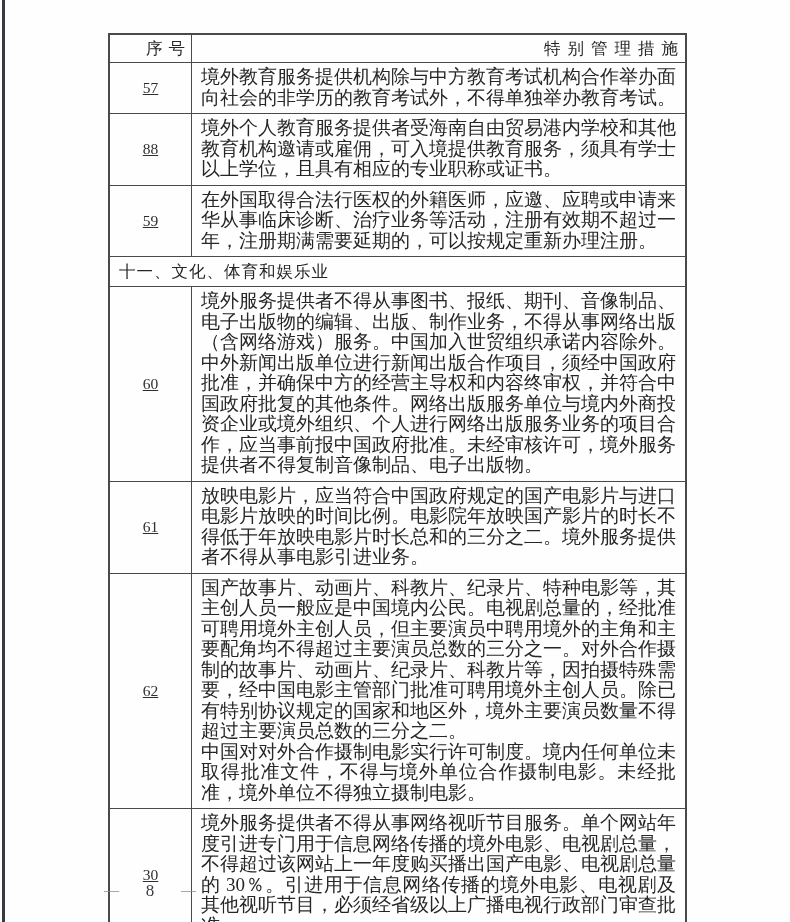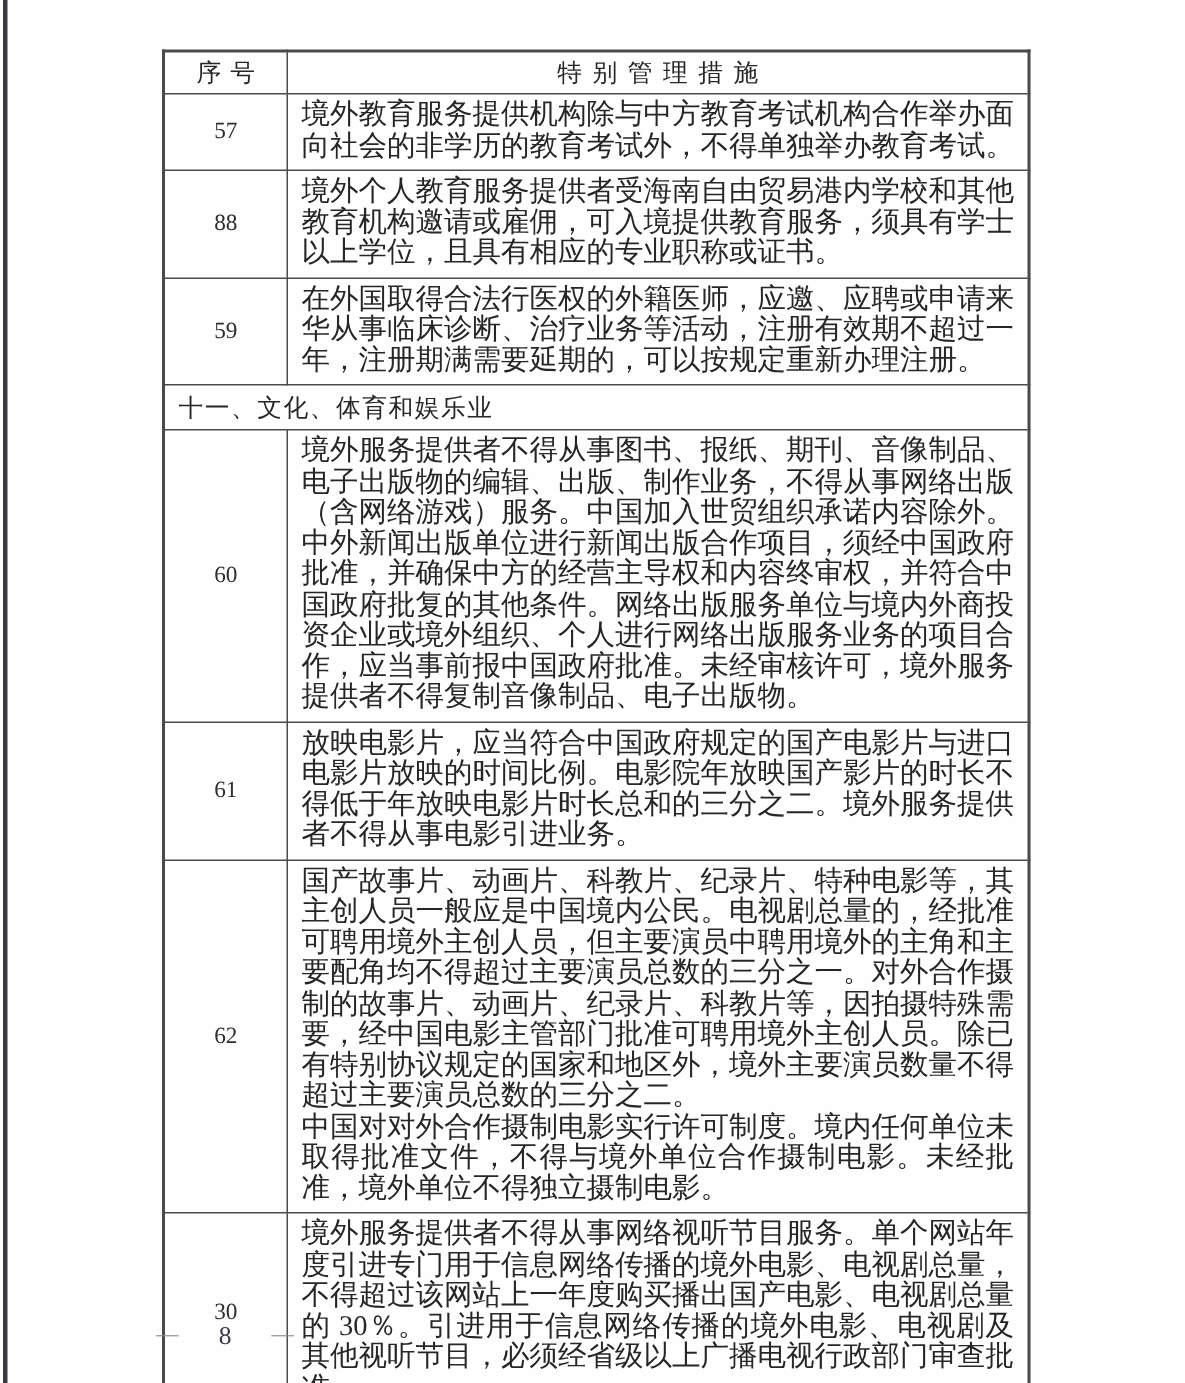--- a/index.html
+++ b/index.html
@@ -17,31 +17,31 @@
     border-collapse:collapse;table-layout:fixed;
     border:2px solid #4a4a4a;
   }
   table.measures th,
   table.measures td{
     border:1px solid #4a4a4a;
   }
   th.col-no{width:75px;}
   thead th{
     height:27px;font-size:16.5px;font-weight:normal;
-    text-align:center;vertical-align:middle;padding:0;
+    text-align:right;vertical-align:middle;padding:0;
   }
   th.col-no{letter-spacing:6px;padding-left:6px;}
   th.col-measures{letter-spacing:7px;padding-left:7px;}
   td.section-cell{
     height:29px;font-size:16.5px;vertical-align:middle;
     padding:0 0 0 9px;letter-spacing:1px;
   }
   td.no-cell{
     text-align:center;vertical-align:middle;
-    font-size:15.5px;color:#2e2e2e;
+    font-size:15.5px;color:#2e2e2e;text-decoration:underline;
   }
   td.text-cell{
     padding:4px 9px 5px 9px;
     font-size:19px;line-height:20.5px;
     text-align:justify;text-justify:inter-ideograph;
     vertical-align:middle;
     font-family:Liberation Serif, serif;
   }
   td.text-cell p{margin:0;}
   .footer{

